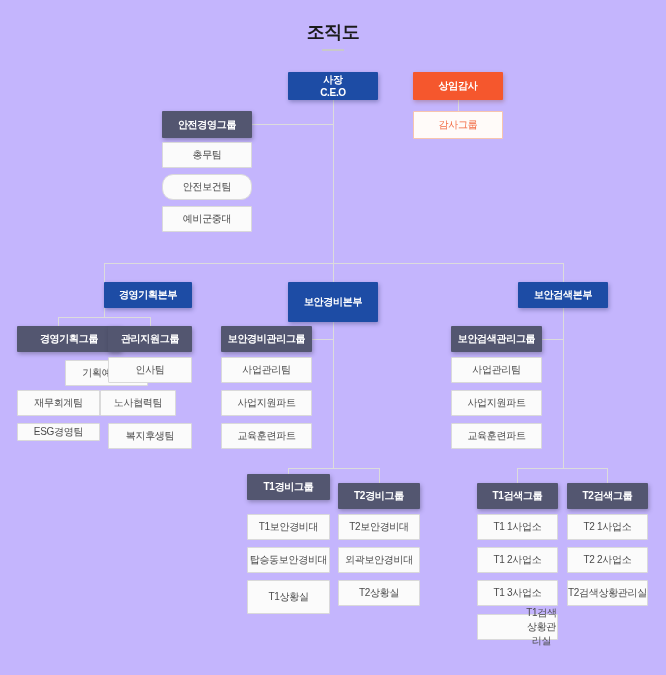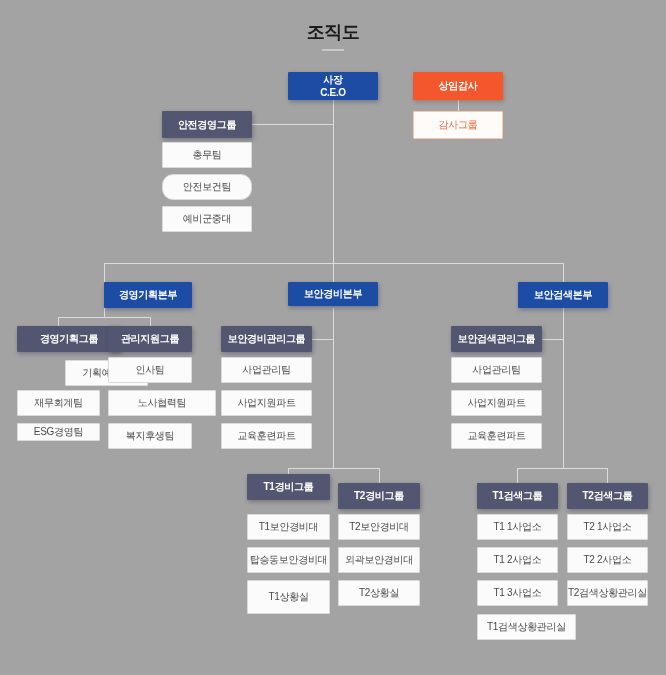--- a/index.html
+++ b/index.html
@@ -1,17 +1,17 @@
 <!DOCTYPE html>
 <html><head>
 <meta charset="utf-8">
 <style>
   html,body{margin:0;padding:0;background:#ffffff;}
   body{font-family:"Liberation Sans","DejaVu Sans",sans-serif;}
-  #stage{position:relative;width:666px;height:675px;background:#a3a3a3;overflow:hidden;}
+  #stage{position:relative;width:666px;height:675px;background:#c4b5fd;overflow:hidden;}
   .chart-title{position:absolute;left:0;top:20px;width:100%;text-align:center;
     font-size:18px;font-weight:bold;color:#1b1b1b;letter-spacing:-0.5px;}
   .title-divider{position:absolute;left:322px;top:49px;width:22px;height:2px;background:#c9c9c9;}
   .box{position:absolute;display:flex;align-items:center;justify-content:center;
     text-align:center;font-size:10px;box-sizing:border-box;letter-spacing:-0.3px;}
   .box.blue{background:#1d4ca5;color:#ffffff;font-weight:bold;
     box-shadow:1px 2px 4px rgba(30,40,90,.35);border-radius:1px;}
   .box.orange{background:#f5572d;color:#ffffff;font-weight:bold;
     box-shadow:1px 2px 4px rgba(120,50,20,.30);border-radius:1px;}
   .box.slate{background:#535670;color:#ffffff;font-weight:bold;
@@ -59,23 +59,23 @@
     <div class="box team" style="left: 162px; top: 142px; width: 90px; height: 26px;">총무팀</div>
     <div class="box team" style="left: 162px; top: 174px; width: 90px; height: 26px; border-radius: 11px;">안전보건팀</div>
     <div class="box team" style="left: 162px; top: 206px; width: 90px; height: 26px;">예비군중대</div>
     <div class="box blue" style="left: 60px; top: 282px; width: 88px; height: 26px; margin-left: 44px;">경영기획본부</div>
     <div class="box slate" style="left: 17px; top: 326px; width: 104px; height: 26px;">경영기획그룹</div>
     <div class="box team" style="left: 17px; top: 360px; width: 83px; height: 26px; margin-left: 48px;">기획예산팀</div>
     <div class="box team" style="left: 17px; top: 390px; width: 83px; height: 26px;">재무회계팀</div>
     <div class="box team" style="left: 17px; top: 423px; width: 83px; height: 18px;">ESG경영팀</div>
     <div class="box slate" style="left: 108px; top: 326px; width: 84px; height: 26px;">관리지원그룹</div>
     <div class="box team" style="left: 108px; top: 357px; width: 84px; height: 26px;">인사팀</div>
-    <div class="box team" style="left: 108px; top: 390px; width: 108px; height: 26px;">노사협력팀</div>
+    <div class="box team" style="left: 100px; top: 390px; width: 76px; height: 26px;">노사협력팀</div>
     <div class="box team" style="left: 108px; top: 423px; width: 84px; height: 26px;">복지후생팀</div>
-    <div class="box blue" style="left: 288px; top: 282px; width: 90px; height: 24px;">보안경비본부</div>
+    <div class="box blue" style="left: 288px; top: 282px; width: 90px; height: 40px;">보안경비본부</div>
     <div class="box slate" style="left: 221px; top: 326px; width: 91px; height: 26px;">보안경비관리그룹</div>
     <div class="box team" style="left: 221px; top: 357px; width: 91px; height: 26px;">사업관리팀</div>
     <div class="box team" style="left: 221px; top: 390px; width: 91px; height: 26px;">사업지원파트</div>
     <div class="box team" style="left: 221px; top: 423px; width: 91px; height: 26px;">교육훈련파트</div>
     <div class="box slate" style="left: 247px; top: 474px; width: 83px; height: 26px;">T1경비그룹</div>
     <div class="box team" style="left: 247px; top: 514px; width: 83px; height: 26px;">T1보안경비대</div>
     <div class="box team" style="left: 247px; top: 547px; width: 83px; height: 26px;">탑승동보안경비대</div>
     <div class="box team" style="left: 247px; top: 580px; width: 83px; height: 34px;">T1상황실</div>
     <div class="box slate" style="left: 338px; top: 483px; width: 82px; height: 26px;">T2경비그룹</div>
     <div class="box team" style="left: 338px; top: 514px; width: 82px; height: 26px;">T2보안경비대</div>
@@ -83,18 +83,18 @@
     <div class="box team" style="left: 338px; top: 580px; width: 82px; height: 26px;">T2상황실</div>
     <div class="box blue" style="left: 518px; top: 282px; width: 90px; height: 26px;">보안검색본부</div>
     <div class="box slate" style="left: 451px; top: 326px; width: 91px; height: 26px;">보안검색관리그룹</div>
     <div class="box team" style="left: 451px; top: 357px; width: 91px; height: 26px;">사업관리팀</div>
     <div class="box team" style="left: 451px; top: 390px; width: 91px; height: 26px;">사업지원파트</div>
     <div class="box team" style="left: 451px; top: 423px; width: 91px; height: 26px;">교육훈련파트</div>
     <div class="box slate" style="left: 477px; top: 483px; width: 81px; height: 26px;">T1검색그룹</div>
     <div class="box team" style="left: 477px; top: 514px; width: 81px; height: 26px;">T1 1사업소</div>
     <div class="box team" style="left: 477px; top: 547px; width: 81px; height: 26px;">T1 2사업소</div>
     <div class="box team" style="left: 477px; top: 580px; width: 81px; height: 26px;">T1 3사업소</div>
-    <div class="box team" style="left: 477px; top: 614px; width: 99px; height: 26px;">T1검색상황관리실</div>
+    <div class="box team" style="left: 477px; top: 614px; width: 81px; height: 26px; padding-left: 48px;">T1검색상황관리실</div>
     <div class="box slate" style="left: 567px; top: 483px; width: 81px; height: 26px;">T2검색그룹</div>
     <div class="box team" style="left: 567px; top: 514px; width: 81px; height: 26px;">T2 1사업소</div>
     <div class="box team" style="left: 567px; top: 547px; width: 81px; height: 26px;">T2 2사업소</div>
     <div class="box team" style="left: 567px; top: 580px; width: 81px; height: 26px;">T2검색상황관리실</div>
   </div>
 
 </body></html>

